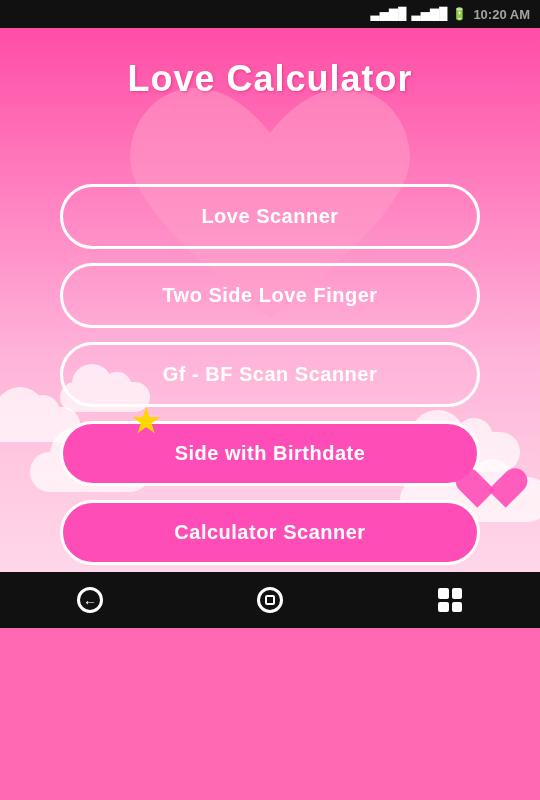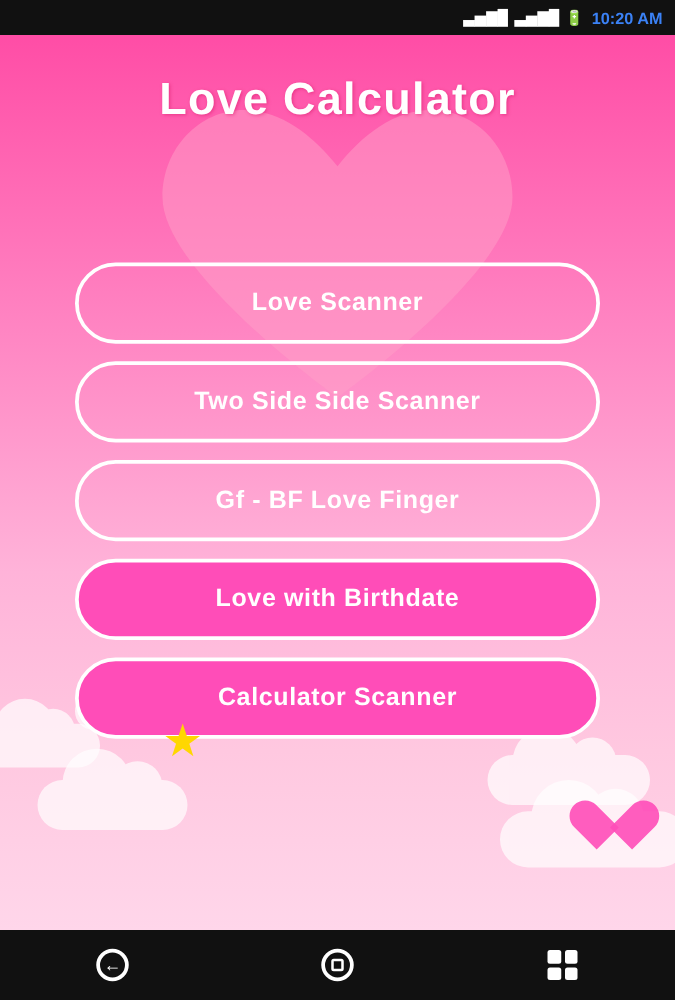--- a/index.html
+++ b/index.html
@@ -27,39 +27,39 @@
       z-index: 10;
     }
 
     .status-icons {
       display: flex;
       align-items: center;
       gap: 4px;
     }
 
     .status-time {
-      color: #3b82f6;
+      color: #a3a3a3;
       font-size: 13px;
       font-weight: bold;
     }
 
     .signal-icon {
       color: white;
       font-size: 12px;
     }
 
     .battery-icon {
       color: white;
       font-size: 12px;
     }
 
     
     .main-content {
       width: 100%;
-      height: 716px;
+      height: 544px;
       position: relative;
       overflow: hidden;
       background: linear-gradient(180deg, #ff4da6 0%, #ff80c0 30%, #ffb3d9 60%, #ffc8e0 80%, #ffd6ea 100%);
     }
 
     
     .cloud {
       position: absolute;
       background: white;
       border-radius: 50px;
@@ -162,21 +162,21 @@
     }
 
     
     .buttons-container {
       position: relative;
       z-index: 5;
       display: flex;
       flex-direction: column;
       align-items: center;
       gap: 14px;
-      margin-top: 110px;
+      margin-top: 84px;
       padding: 0 60px;
     }
 
     .menu-button {
       width: 100%;
       padding: 18px 20px;
       border-radius: 50px;
       border: 3px solid white;
       background: transparent;
       color: white;
@@ -320,23 +320,23 @@
   <div class="cloud cloud-1"></div>
   <div class="cloud cloud-2"></div>
   <div class="cloud cloud-3"></div>
   <div class="cloud cloud-4"></div>
   <div class="cloud cloud-5"></div>
 
   <div class="app-title">Love Calculator</div>
 
   <div class="buttons-container">
     <button class="menu-button">Love Scanner</button>
-    <button class="menu-button">Two Side Side Scanner</button>
-    <button class="menu-button">Gf - BF Love Finger</button>
-    <button class="menu-button filled">Love with Birthdate</button>
+    <button class="menu-button">Two Side Love Finger</button>
+    <button class="menu-button">Gf - BF Scan Scanner</button>
+    <button class="menu-button filled">Side with Birthdate</button>
     <button class="menu-button filled">Calculator Scanner</button>
   </div>
 
   <div class="star-yellow">★</div>
 
   <div class="small-heart"></div>
 
 </div>
 
 <div class="bottom-nav">

